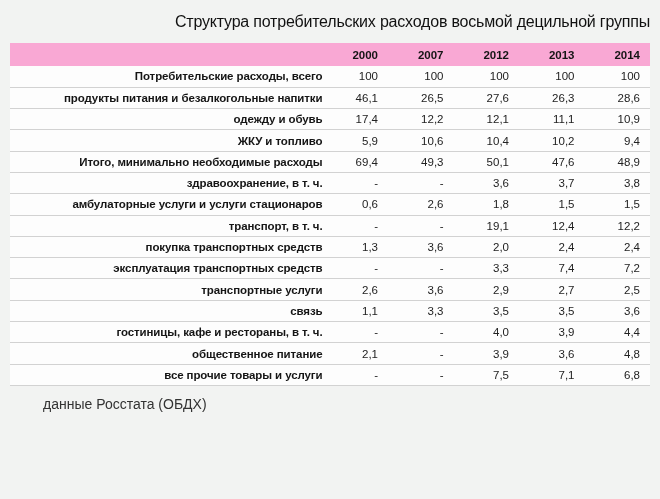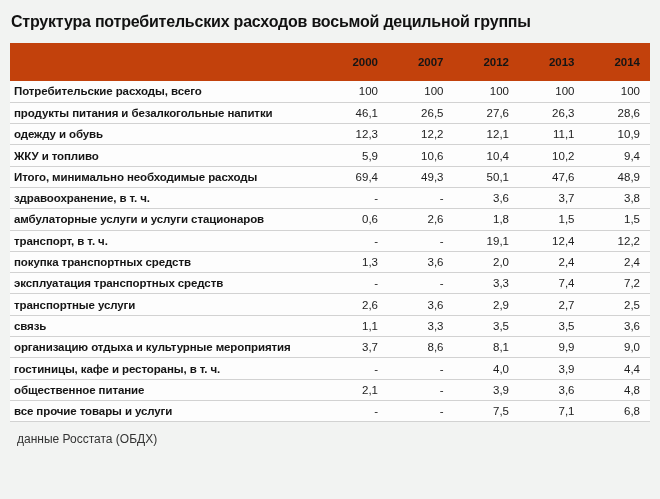--- a/index.html
+++ b/index.html
@@ -17,74 +17,76 @@
   .page {
     padding: 0 10px;
     box-sizing: border-box;
     width: 660px;
   }
   .title {
     margin: 0;
     padding: 13px 0 0 1px;
     font-size: 16px;
     line-height: 18px;
-    font-weight: bold;
+    font-weight: normal;
     color: #111;
     letter-spacing: -0.2px;
+    text-align: right;
   }
   table.stats {
     border-collapse: collapse;
     table-layout: fixed;
     width: 640px;
     margin-top: 12px;
     background: #fdfdfd;
   }
   thead tr {
-    background: #c2410c;
-    height: 38px;
+    background: #f9a8d4;
+    height: 23px;
   }
   th, td {
     margin: 0;
     overflow: hidden;
     white-space: nowrap;
   }
   th.val-col, td.val-cell {
     width: 55.5px;
     text-align: right;
     padding: 0 10px 0 0;
     font-size: 11.5px;
   }
   th.val-col {
     font-weight: bold;
     color: #151515;
   }
   th.label-col, td.label-cell {
-    text-align: left;
+    text-align: right;
     padding: 0 0 0 4px;
   }
   tbody tr {
     height: 21.3px;
     border-bottom: 1px solid #d2d2d2;
     background: #fdfdfd;
   }
   td.label-cell {
     font-size: 11.5px;
     font-weight: bold;
     color: #151515;
     letter-spacing: -0.1px;
   }
   td.val-cell {
     font-weight: normal;
     color: #222;
   }
   .footer {
     margin-top: 10px;
     padding-left: 7px;
-    font-size: 12px;
+    font-size: 14px;
     color: #333;
+    margin-left: 26px;
   }
 </style>
 </head>
 <body>
 
 <div class="page">
   <h1 class="title">Структура потребительских расходов восьмой децильной группы</h1>
 
   <table class="stats">
     <thead>
@@ -111,21 +113,21 @@
     <td class="label-cell">продукты питания и безалкогольные напитки</td>
   <td class="val-cell">46,1</td>
           <td class="val-cell">26,5</td>
           <td class="val-cell">27,6</td>
           <td class="val-cell">26,3</td>
           <td class="val-cell">28,6</td>
         </tr>
 
   <tr>
     <td class="label-cell">одежду и обувь</td>
-  <td class="val-cell">12,3</td>
+  <td class="val-cell">17,4</td>
           <td class="val-cell">12,2</td>
           <td class="val-cell">12,1</td>
           <td class="val-cell">11,1</td>
           <td class="val-cell">10,9</td>
         </tr>
 
   <tr>
     <td class="label-cell">ЖКУ и топливо</td>
   <td class="val-cell">5,9</td>
           <td class="val-cell">10,6</td>
@@ -200,28 +202,20 @@
 
   <tr>
     <td class="label-cell">связь</td>
   <td class="val-cell">1,1</td>
           <td class="val-cell">3,3</td>
           <td class="val-cell">3,5</td>
           <td class="val-cell">3,5</td>
           <td class="val-cell">3,6</td>
         </tr>
 
-  <tr>
-    <td class="label-cell">организацию отдыха и культурные мероприятия</td>
-  <td class="val-cell">3,7</td>
-          <td class="val-cell">8,6</td>
-          <td class="val-cell">8,1</td>
-          <td class="val-cell">9,9</td>
-          <td class="val-cell">9,0</td>
-        </tr>
 
 
   <tr>
     <td class="label-cell">гостиницы, кафе и рестораны, в т. ч.</td>
   <td class="val-cell">-</td>
           <td class="val-cell">-</td>
           <td class="val-cell">4,0</td>
           <td class="val-cell">3,9</td>
           <td class="val-cell">4,4</td>
         </tr>

